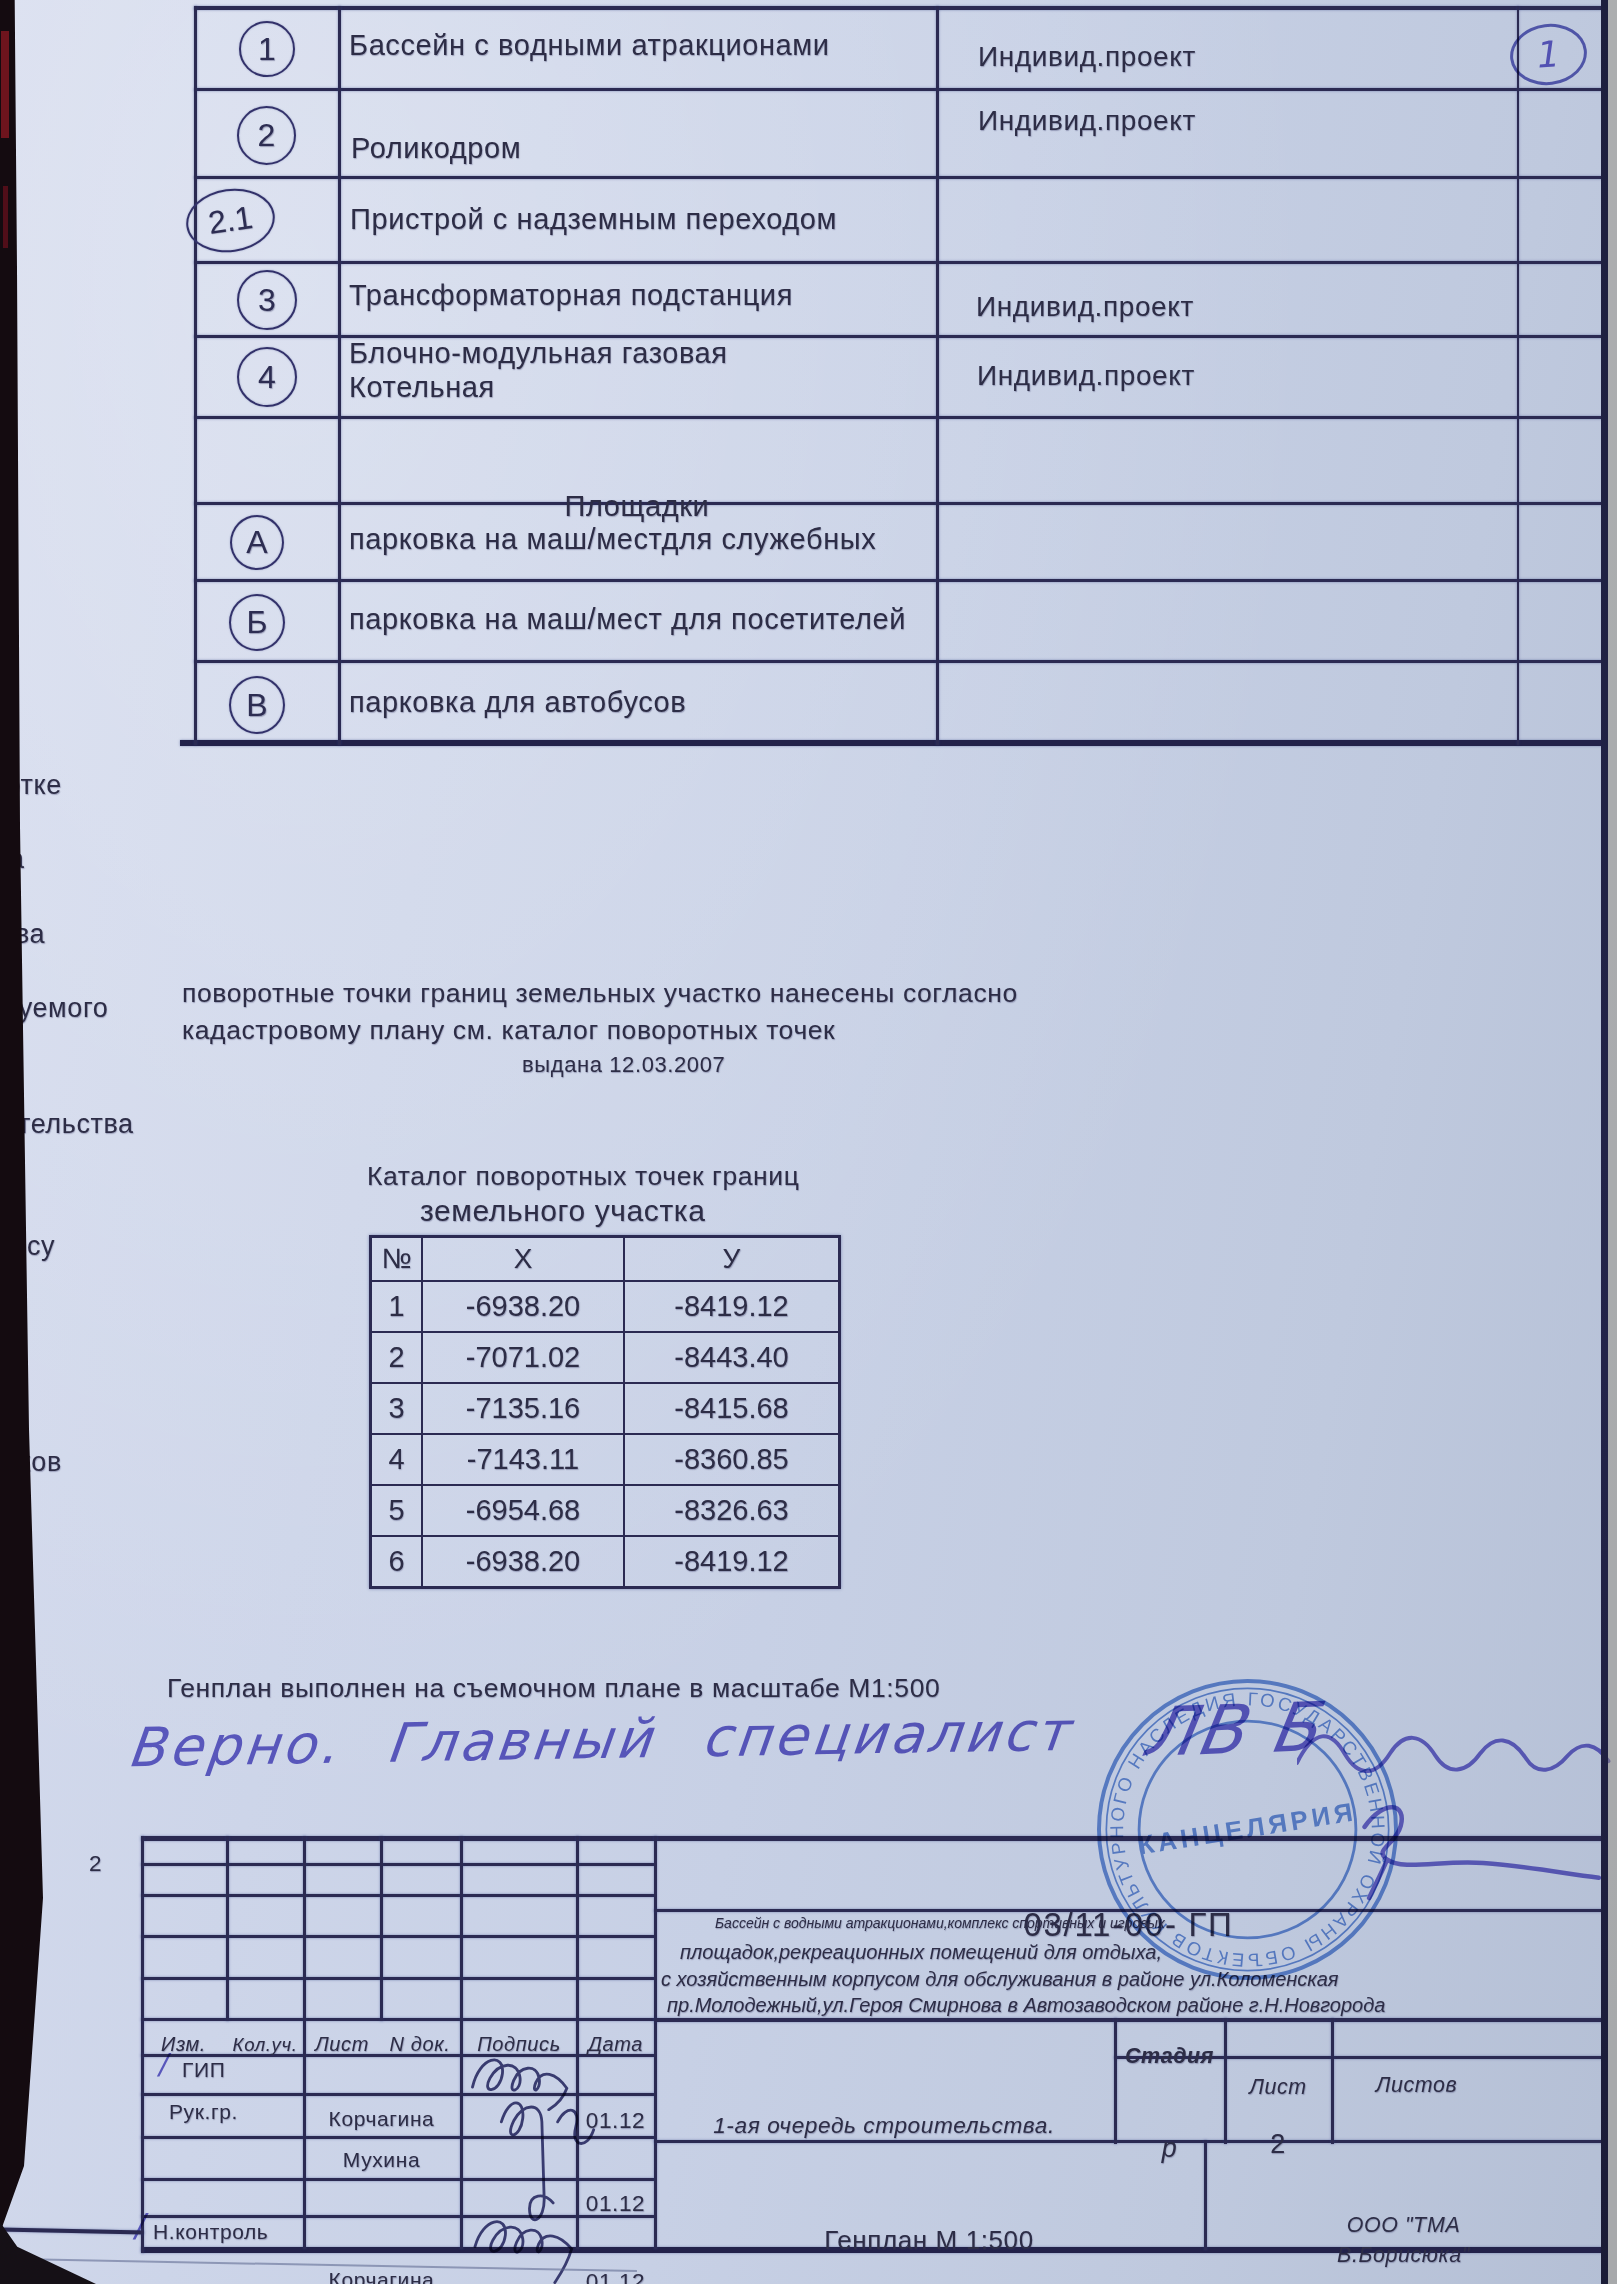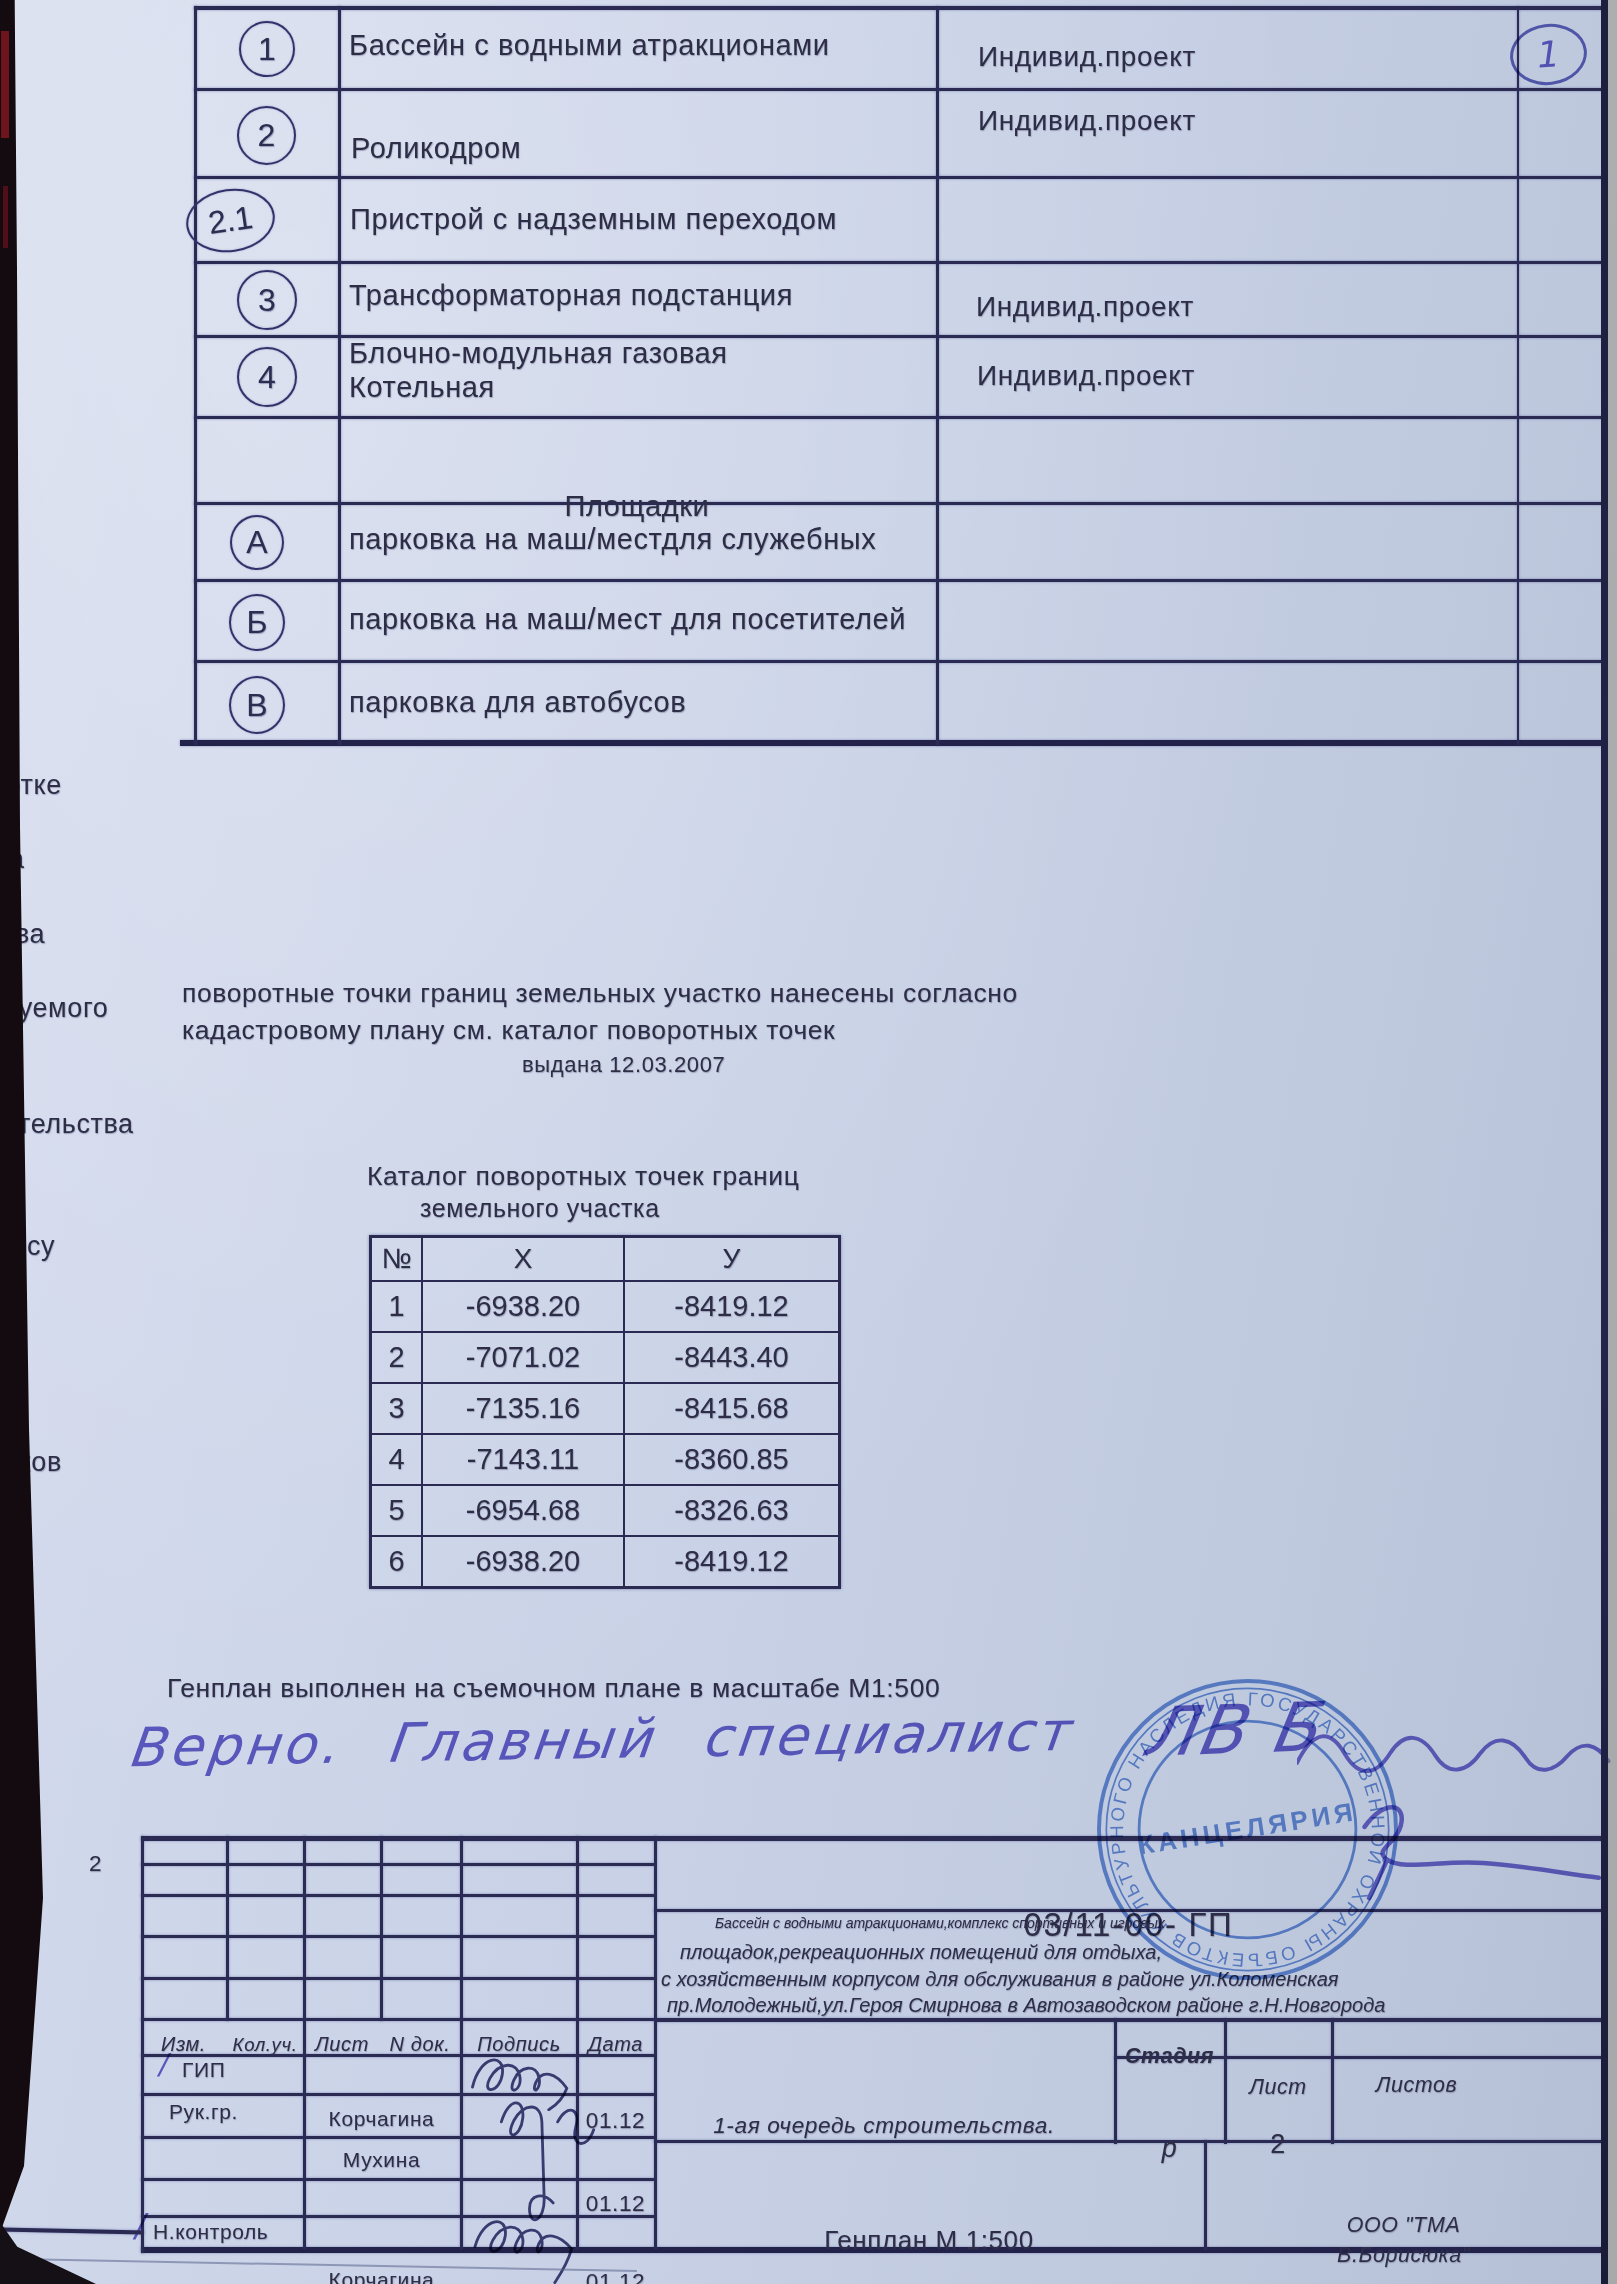--- a/index.html
+++ b/index.html
@@ -108,21 +108,21 @@
   <div class="t" style="left:2.3px;top:1109px;font-size:27px;">ительства</div>
   <div class="t" style="left:11.3px;top:1231px;font-size:27px;">осу</div>
   <div class="t" style="left:5.6px;top:1447px;font-size:27px;">тков</div>
   <div class="t" style="left:89px;top:1851px;font-size:22.6px;">2</div>
 
   <div class="t" style="left:182px;top:978px;font-size:26.5px;">поворотные точки границ земельных участко нанесены  согласно</div>
   <div class="t" style="left:182px;top:1015px;font-size:26.5px;">кадастровому плану см. каталог поворотных точек</div>
   <div class="t" style="left:522px;top:1052px;font-size:22px;">выдана    12.03.2007</div>
 
   <div class="t" style="left:367px;top:1161px;font-size:26.5px;">Каталог поворотных точек границ</div>
-  <div class="t" style="left:420px;top:1194px;font-size:25px;">земельного участка</div>
+  <div class="t" style="left:420px;top:1194px;font-size:30px;">земельного участка</div>
 
   <div class="cat">
     <div class="hdr">№</div>
     <div class="hdr">Х</div>
     <div class="hdr">У</div>
     <div class="cell">1</div>
     <div class="cell">-6938.20</div>
     <div class="cell">-8419.12</div>
     <div class="cell">2</div>
     <div class="cell">-7071.02</div>

